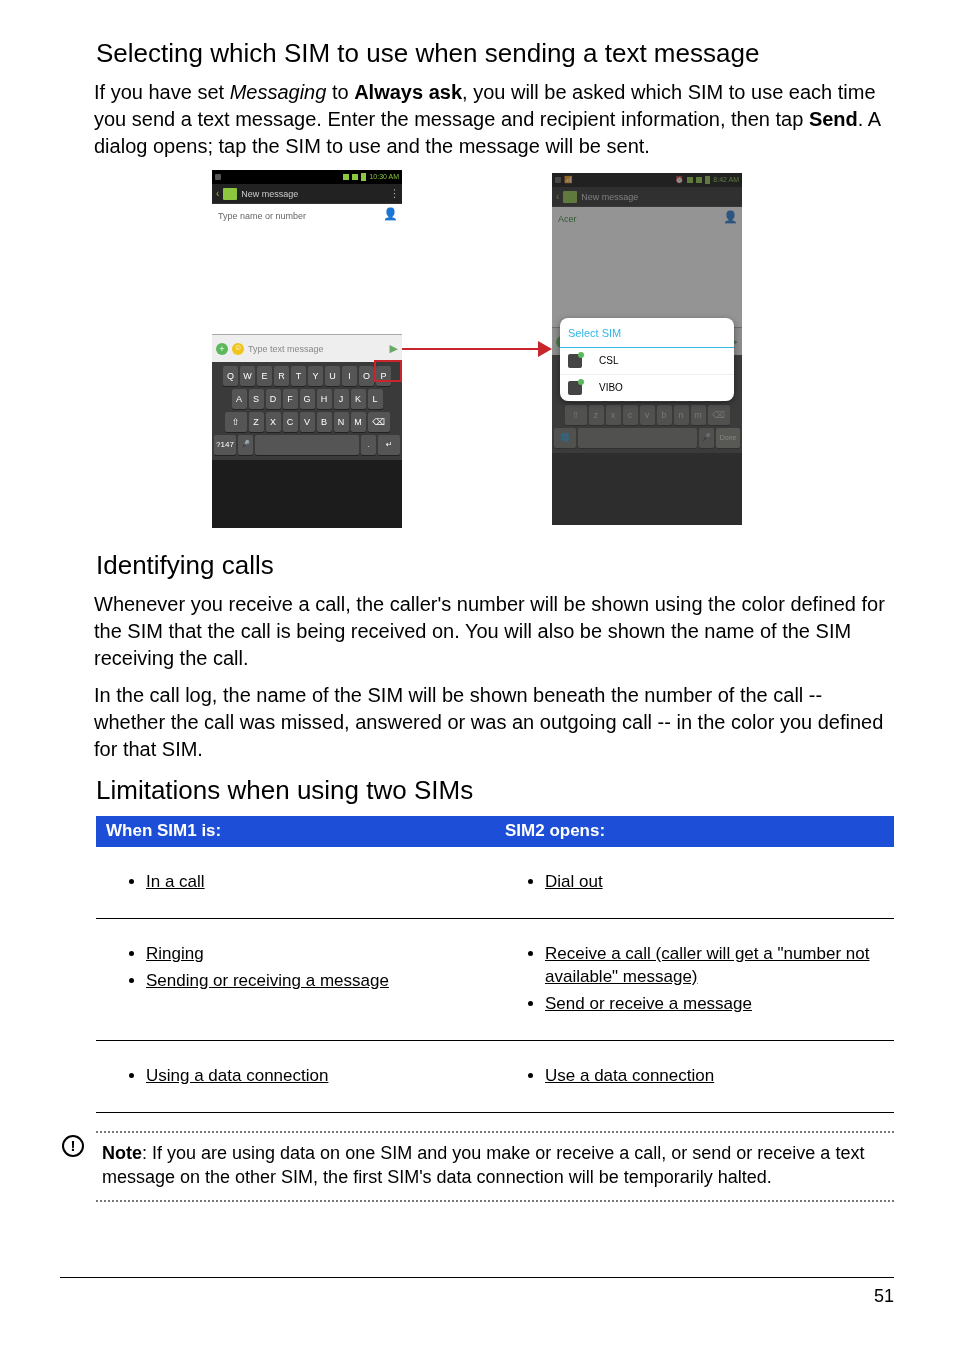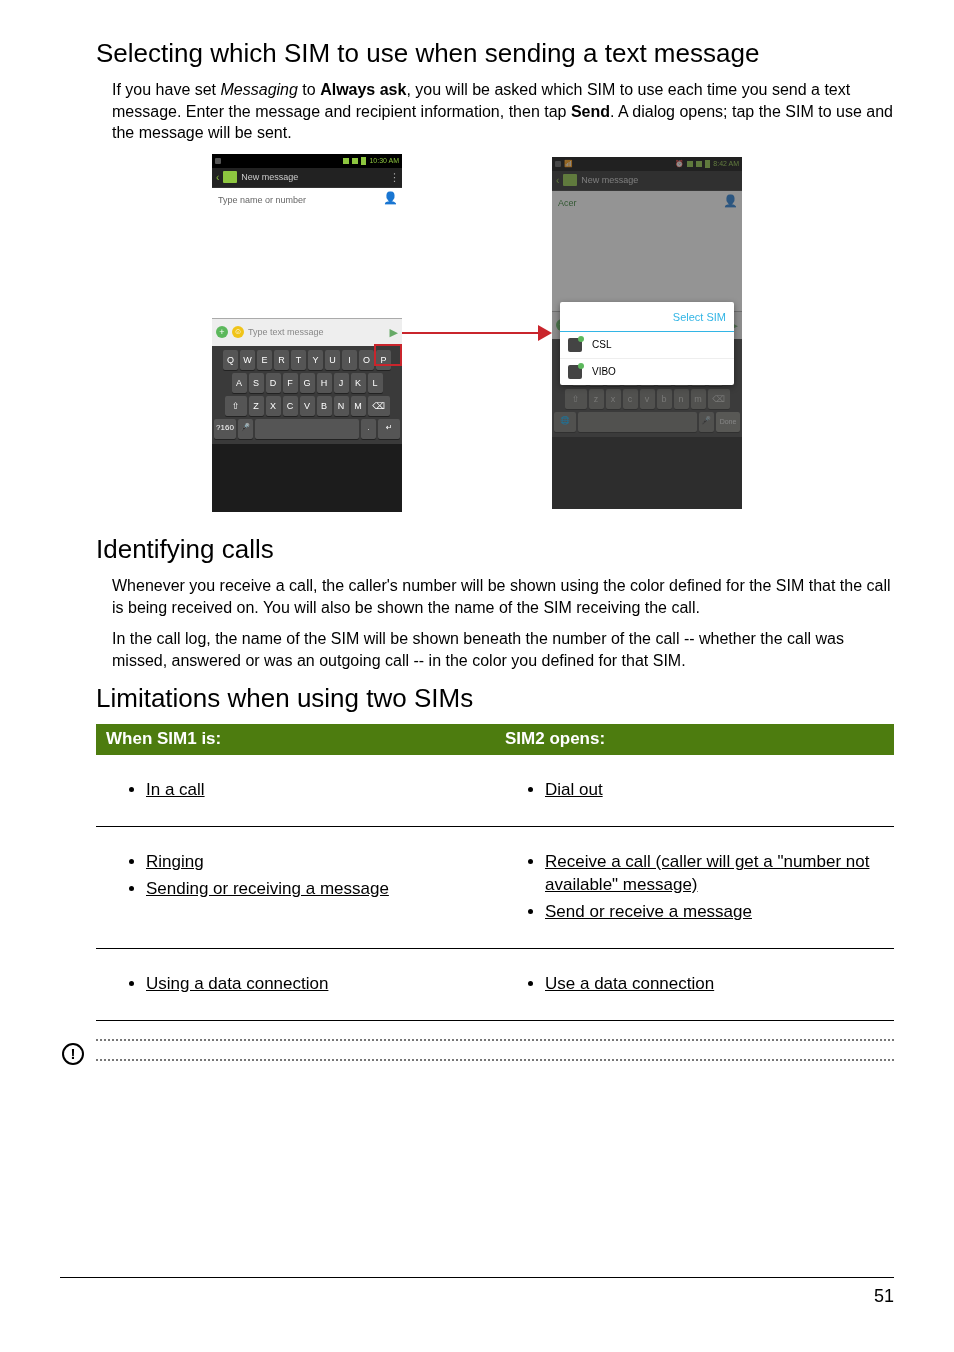--- a/index.html
+++ b/index.html
@@ -16,22 +16,22 @@
   }
   .page {
     padding: 30px 60px 0 60px;
   }
   h2.section {
     font-weight: normal;
     font-size: 26px;
     margin: 6px 0 8px 36px;
   }
   p.body {
-    margin: 4px 0 10px 52px;
-    font-size: 16px;
+    margin: 4px 0 10px 34px;
+    font-size: 20px;
   }
   p.body .italic { font-style: italic; }
   p.body .bold { font-weight: bold; }
 
   
   .shots {
     display: flex;
     justify-content: center;
     align-items: center;
     gap: 0;
@@ -123,27 +123,26 @@
 
   
   .dimmed { position: relative; }
   .dim-overlay { position:absolute; inset:0; background:rgba(60,60,60,0.55); }
   .dialog {
     position:absolute;
     left:8px; right:8px;
     top:145px;
     background:#fff;
     color:#000;
-    border-radius:2px;
+    border-radius:8px;
     box-shadow:0 2px 6px rgba(0,0,0,0.4);
     z-index:5;
-    text-align:right;
   }
   .dialog-title { color:#33b5e5; font-size:11px; padding:8px 8px 6px 8px; border-bottom:1px solid #33b5e5; }
-  .sim-row { display:flex;align-items:center; gap:10px; padding:6px 8px; border-bottom:1px solid #eee; font-size:10px;}
+  .sim-row { display:flex;align-items:center; gap:17px; padding:6px 8px; border-bottom:1px solid #eee; font-size:10px;}
   .sim-ic { width:14px;height:14px;background:#444;border-radius:2px; position:relative; }
   .sim-ic::after { content:""; position:absolute; right:-2px; top:-2px; width:6px;height:6px;background:#5cb85c;border-radius:50%; }
 
   .kbd-dim .key { background:#6b6b67; color:#bfbfbb; }
   .done-key { background:#7a7a74 !important; color:#ddd !important; font-size:7px !important; width:24px !important; }
 
   
   .arrow-wrap {
     width: 150px;
     position: relative;
@@ -175,21 +174,21 @@
   
   table.lim {
     width: 100%;
     border-collapse: collapse;
     margin-left: 36px;
     margin-right: 0;
     width: calc(100% - 36px);
     font-size: 17px;
   }
   table.lim th {
-    background:#4d7c0f;
+    background:#1d4ed8;
     color:#fff;
     text-align:left;
     font-weight:bold;
     padding:4px 10px;
     width:50%;
   }
   table.lim td {
     border-bottom:1px solid #000;
     vertical-align: top;
     padding:4px 6px 4px 6px;
@@ -299,21 +298,21 @@
           <span class="key">Z</span>
           <span class="key">X</span>
           <span class="key">C</span>
           <span class="key">V</span>
           <span class="key">B</span>
           <span class="key">N</span>
           <span class="key">M</span>
           <span class="key wide">⌫</span>
         </div>
         <div class="kbd-row r4">
-          <span class="key wide">?160</span>
+          <span class="key wide">?147</span>
           <span class="key">🎤</span>
           <span class="key sp"></span>
           <span class="key">.</span>
           <span class="key wide">↵</span>
         </div>
       </div>
     </div>
 
     <div class="arrow-wrap">
       <div class="arrow-line"></div>
@@ -454,19 +453,22 @@
             <ul>
               <li>Use a data connection</li>
             </ul>
           </td>
     </tr>
   </tbody>
     </table>
 
   <div class="note-box">
     <div class="note-icon">!</div>
+    <p>
+      <b>Note</b><span>: If you are using data on one SIM and you make or receive a call, or send or receive a text message on the other SIM, the first SIM's data connection will be temporarily halted.</span>
+    </p>
   </div>
 
 </div>
 
 <div class="footer">
   <span>51</span>
 </div>
 
 </body></html>

